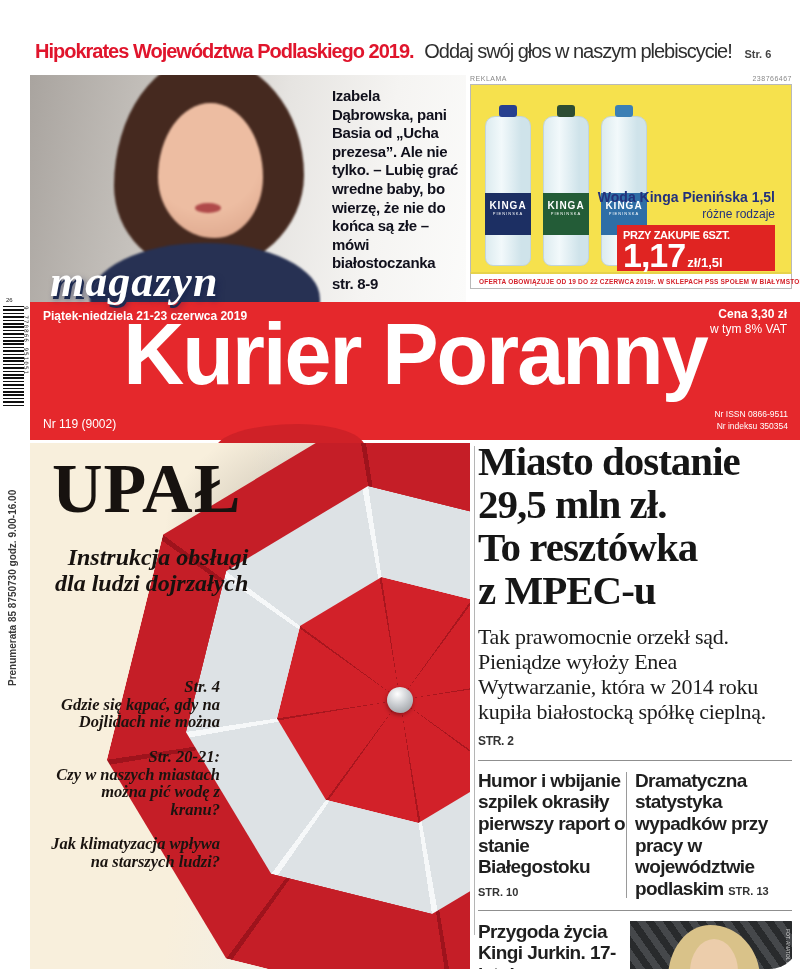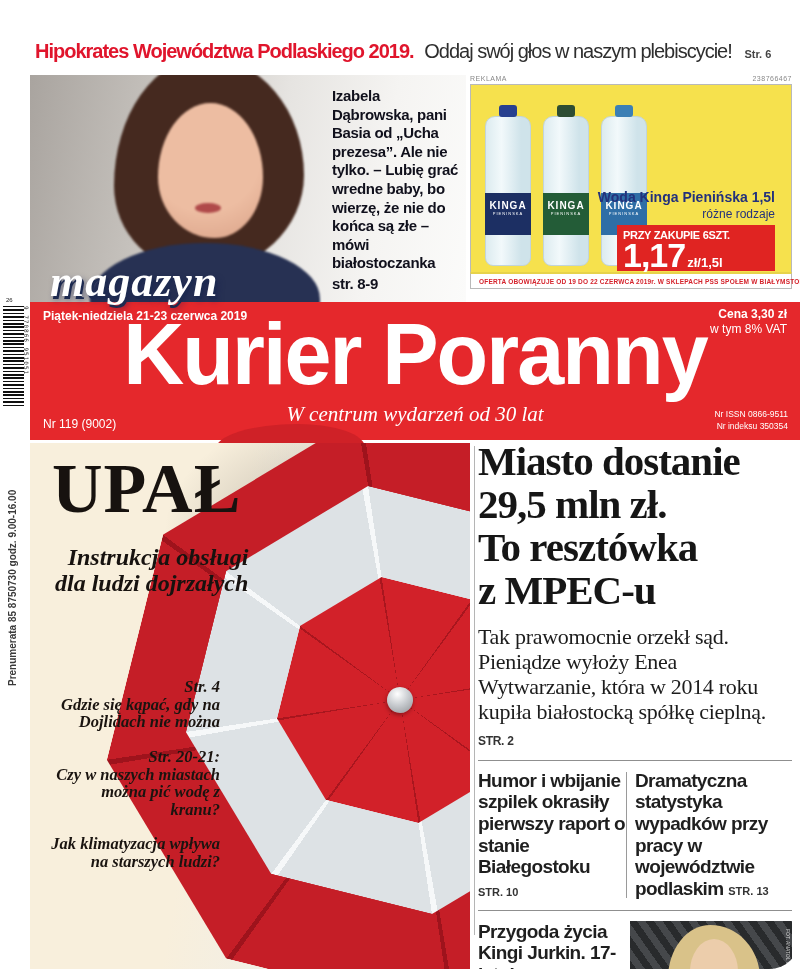--- a/index.html
+++ b/index.html
@@ -215,21 +215,20 @@
     <div class="ad-disclaimer">OFERTA OBOWIĄZUJE OD 19 DO 22 CZERWCA 2019r. W SKLEPACH PSS SPOŁEM W BIAŁYMSTOKU</div>
   </aside>
 
   <section class="masthead">
     <div class="mh-date">Piątek-niedziela 21-23 czerwca 2019</div>
     <div class="mh-price">
       <span class="b">Cena 3,30 zł</span><br>
       <span>w tym 8% VAT</span>
     </div>
     <h1 class="mh-title">Kurier Poranny</h1>
-    <div class="mh-tagline">W centrum wydarzeń od 30 lat</div>
     <div class="mh-issue">Nr 119 (9002)</div>
     <div class="mh-issn">
       <div>Nr ISSN 0866-9511</div>
       <div>Nr indeksu 350354</div>
     </div>
     <div class="mh-bump"></div>
   </section>
 
   <div class="barcode-week">26</div>
   <div class="barcode"></div>

